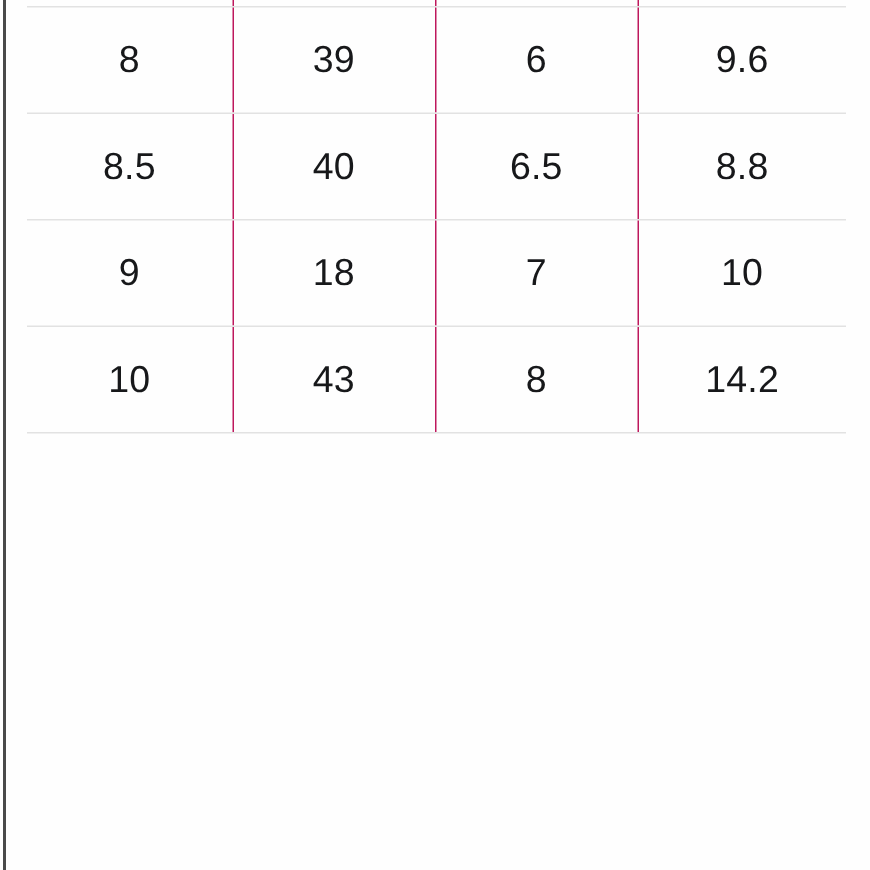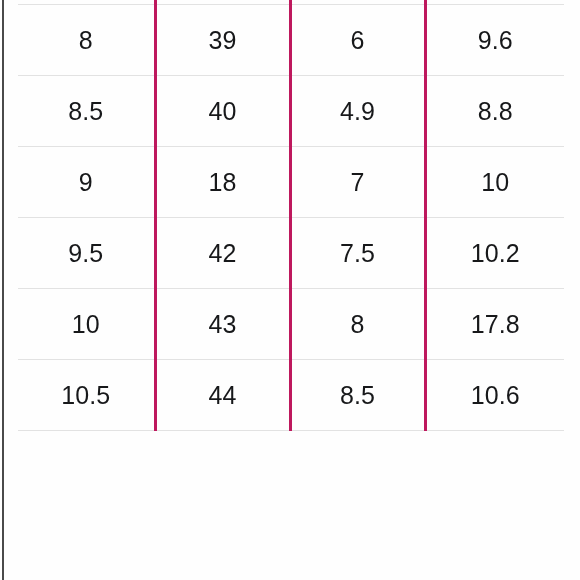--- a/index.html
+++ b/index.html
@@ -47,21 +47,21 @@
   table.size-table col.c3 { width: 135px; }
   table.size-table col.c4 { width: 139px; }
 
   table.size-table tr {
     height: 71px;
   }
 
   table.size-table td {
     border-top: 1px solid #e2e2e2;
     border-bottom: 1px solid #e2e2e2;
-    border-left: 3px solid #be185d;
+    border-left: 1px solid #be185d;
     border-right: none;
     text-align: center;
     vertical-align: middle;
     font-size: 25px;
     font-weight: 400;
     color: #17181a;
     letter-spacing: 0.1px;
     background: #fefefe;
     padding: 0;
   }
@@ -95,44 +95,32 @@
           </tr>
           <tr>
             <td class="first">8</td>
             <td>39</td>
             <td>6</td>
             <td>9.6</td>
           </tr>
           <tr>
             <td class="first">8.5</td>
             <td>40</td>
-            <td>4.9</td>
+            <td>6.5</td>
             <td>8.8</td>
           </tr>
           <tr>
             <td class="first">9</td>
             <td>18</td>
             <td>7</td>
             <td>10</td>
           </tr>
           <tr>
-            <td class="first">9.5</td>
-            <td>42</td>
-            <td>7.5</td>
-            <td>10.2</td>
-          </tr>
-          <tr>
             <td class="first">10</td>
             <td>43</td>
             <td>8</td>
-            <td>17.8</td>
-          </tr>
-          <tr>
-            <td class="first">10.5</td>
-            <td>44</td>
-            <td>8.5</td>
-            <td>10.6</td>
+            <td>14.2</td>
           </tr>
         </tbody>
     </table>
   </div>
 
 </div>
 
 </body></html>

